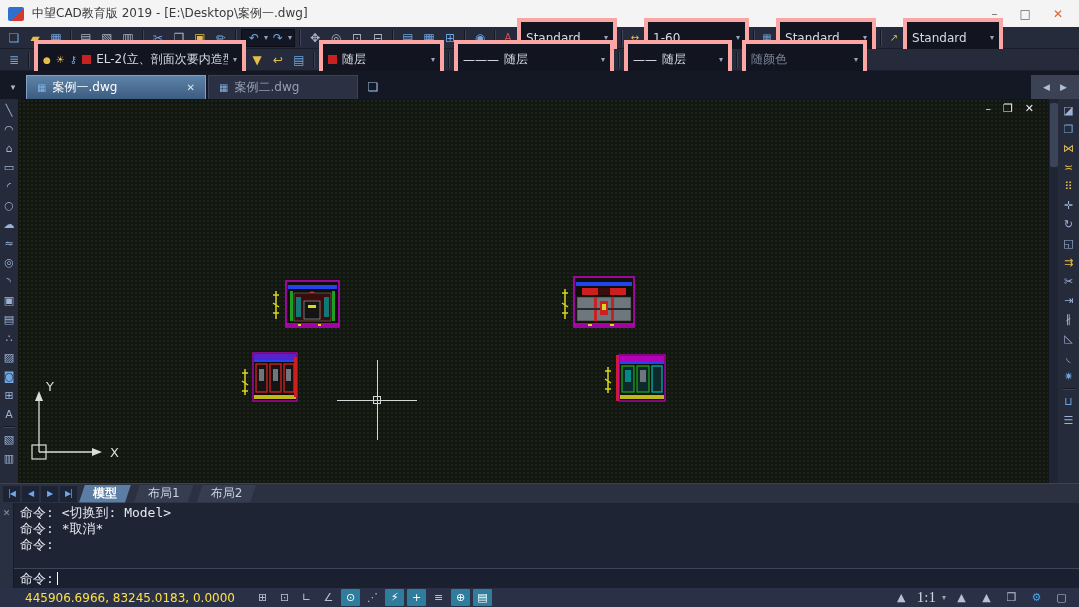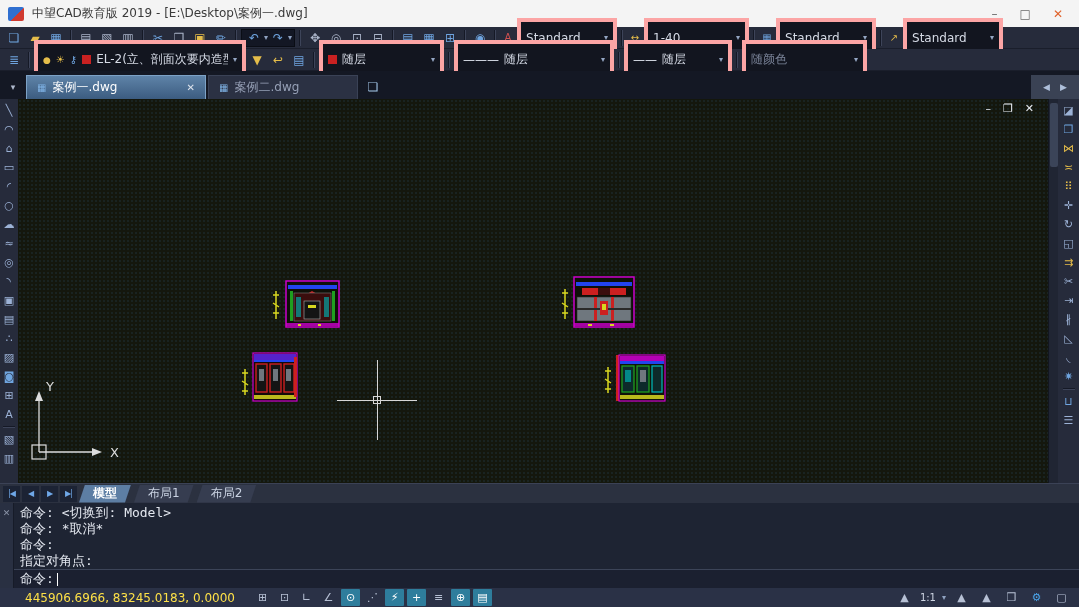--- a/index.html
+++ b/index.html
@@ -82,21 +82,21 @@
   .cmd-hist { flex:1; padding:2px 6px 0 6px; line-height:16px; }
   .cmd-input { height:20px; border-top:1px solid #3c4458; background:#1b2030; display:flex; align-items:center; padding:0 6px; gap:3px; }
   .cursor { width:1px; height:13px; background:#ffffff; }
 
   
   .statusbar { height:19px; background:#2a3146; display:flex; align-items:center; color:#ccd3e2; padding:0 8px; gap:3px; flex:0 0 auto; }
   .coords { width:225px; font-size:12px; color:#fde047; white-space:nowrap;margin-left:17px; }
   .stico { width:19px; height:17px; display:flex; align-items:center; justify-content:center; font-size:11px; color:#b6c0d4; border-radius:1px; }
   .stico.on { background:#2e7d9c; color:#fff; }
   .st-right { margin-left:auto; display:flex; align-items:center; gap:6px; }
-  .scale-lbl { font-size:10px; color:#cfd6e4; }
+  .scale-lbl { font-size:15px; color:#cfd6e4;font-family:Liberation Serif, serif; }
   .gear { color:#4aa3e8; }
 </style>
 </head>
 <body>
 
 <div class="app">
 
   <div class="titlebar">
     <div class="zwlogo"></div>
     <span class="title-text">中望CAD教育版 2019 - [E:\Desktop\案例一.dwg]</span>
@@ -141,21 +141,21 @@
     <span class="ic c-blue">◉</span>
     <span class="sep"></span>
     <span class="ic c-red sm">A</span>
     <div class="combo" style="width:100px">
       <span>Standard</span>
       <span class="car">▾</span>
     </div>
     <span class="sep"></span>
     <span class="ic c-yellow sm">↔</span>
     <div class="combo" style="width:105px">
-      <span>1-40</span>
+      <span>1-60</span>
       <span class="car">▾</span>
     </div>
     <span class="sep"></span>
     <span class="ic c-blue sm">▦</span>
     <div class="combo" style="width:100px">
       <span>Standard</span>
       <span class="car">▾</span>
     </div>
     <span class="sep"></span>
     <span class="ic c-yellow sm">↗</span>
@@ -378,21 +378,20 @@
 
   <div class="cmd">
     <div class="cmd-grip">
       <span>✕</span>
     </div>
     <div class="cmd-body">
       <div class="cmd-hist">
         <div>命令: &lt;切换到: Model&gt;</div>
         <div>命令: *取消*</div>
         <div>命令:</div>
-        <div>指定对角点:</div>
       </div>
       <div class="cmd-input">
         <span>命令:</span>
         <span class="cursor"></span>
       </div>
     </div>
   </div>
 
   <div class="statusbar">
     <span class="coords">445906.6966, 83245.0183, 0.0000</span>

